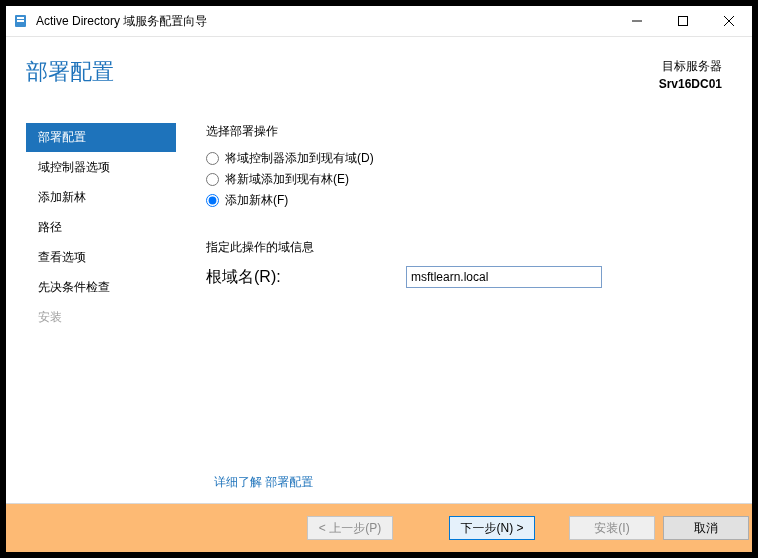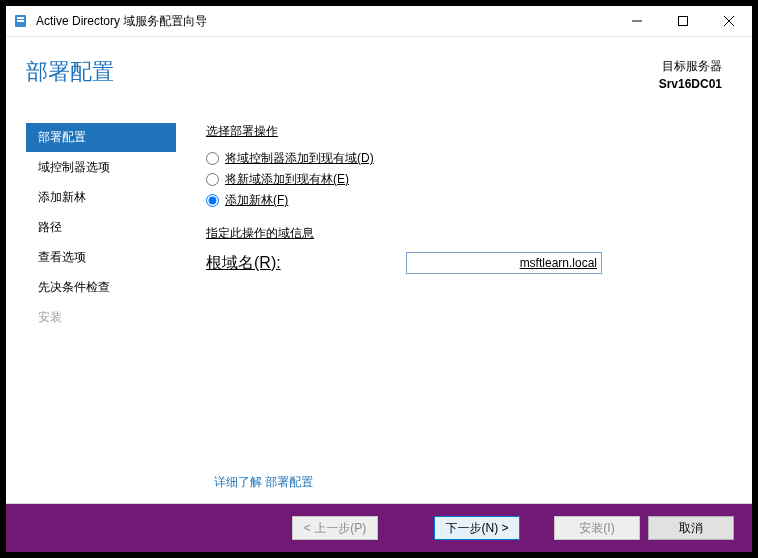--- a/index.html
+++ b/index.html
@@ -14,35 +14,35 @@
   
   .header{padding:20px 30px 10px 20px;display:flex;align-items:flex-start;}
   .header h1{font-size:22px;font-weight:400;color:#1e73bb;margin:0;flex:1;}
   .target{ text-align:right;font-size:12px;color:#000;line-height:1.5;}
   
   .body{flex:1;display:flex;overflow:hidden;padding:0 0 0 0;}
   .sidebar{width:170px;padding:20px 0 0 20px;box-sizing:border-box;}
   .side-item{padding:6px 12px;font-size:12px;color:#000;margin-bottom:1px;cursor:default;}
   .side-item.active{background:#1e73bb;color:#fff;}
   .side-item.disabled{color:#a0a0a0;}
-  .content{flex:1;padding:20px 52px 0 30px;box-sizing:border-box;position:relative;text-decoration:underline;}
+  .content{flex:1;padding:20px 52px 0 30px;box-sizing:border-box;position:relative;}
   .section-label{font-size:12px;margin-bottom:10px;}
   .radio-row{display:flex;align-items:center;margin:4px 0;font-size:12px;}
   .radio-row input{margin:0 6px 0 0;width:13px;height:13px;}
   .field-row{display:flex;align-items:center;margin-top:8px;}
   .field-label{width:200px;font-size:16px;}
-  .text-input{width:196px;height:22px;border:1px solid #7a9ecb;padding:1px 4px;font-size:12px;font-family:inherit;box-sizing:border-box;text-align:right;}
+  .text-input{width:196px;height:22px;border:1px solid #7a9ecb;padding:1px 4px;font-size:12px;font-family:inherit;box-sizing:border-box;}
   .more-link{position:absolute;bottom:12px;left:38px;color:#1e73bb;font-size:12px;cursor:pointer;}
   
-  .footer{height:48px;border-top:1px solid #d9d9d9;background:#701a75;display:flex;align-items:center;justify-content:flex-end;padding:0 18px;gap:8px;}
+  .footer{height:48px;border-top:1px solid #d9d9d9;background:#fdba74;display:flex;align-items:center;justify-content:flex-end;padding:0 3px;gap:8px;}
   .btn{min-width:86px;height:24px;border:1px solid #adadad;background:#e1e1e1;font-size:12px;font-family:inherit;padding:0 10px;cursor:default;}
   .btn.default{border-color:#0078d7;background:#e5f1fb;margin-left:48px;}
   .btn:disabled{color:#8a8a8a;background:#efefef;border-color:#c5c5c5;}
   .btn-gap{width:18px;}
-  .radio-group{margin-bottom:16px;}
+  .radio-group{margin-bottom:30px;}
 </style>
 </head>
 <body>
 
 <div class="window">
 
   <div class="titlebar">
     <span class="app-icon">
       <svg width="16" height="16" viewBox="0 0 16 16">
         <rect x="1" y="2" width="11" height="12" fill="#3b8dd0" rx="1"></rect>

